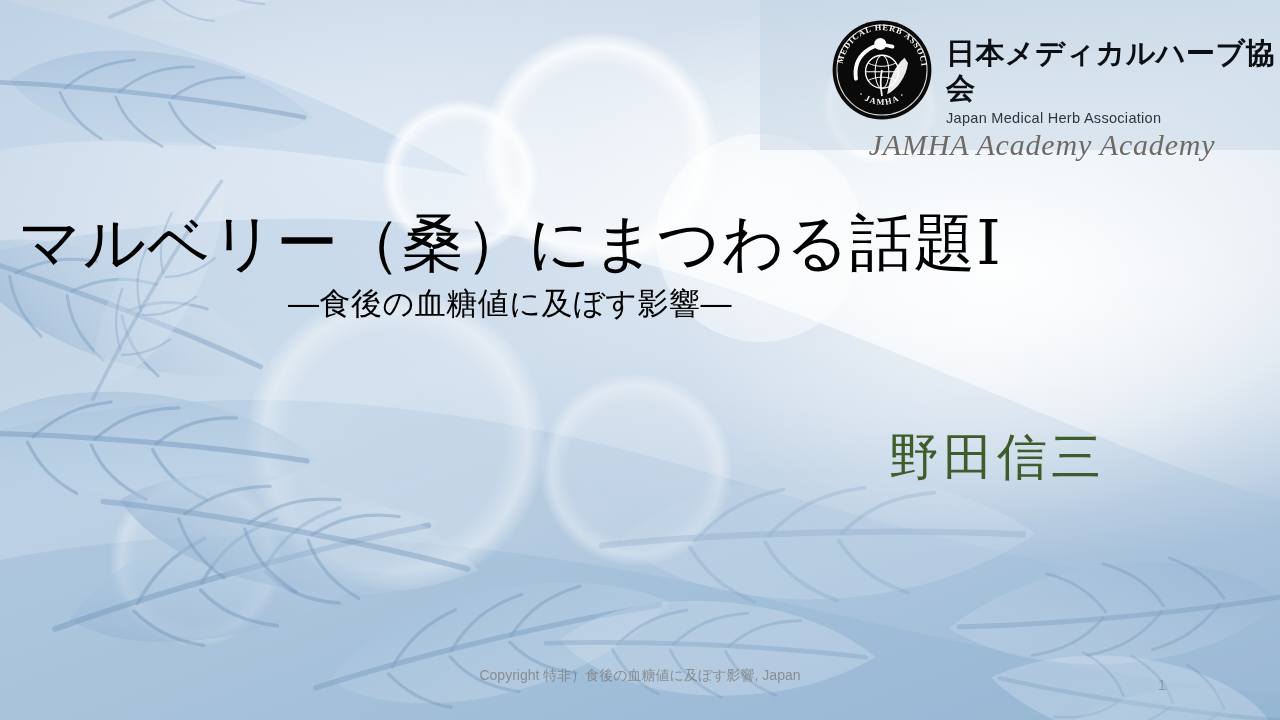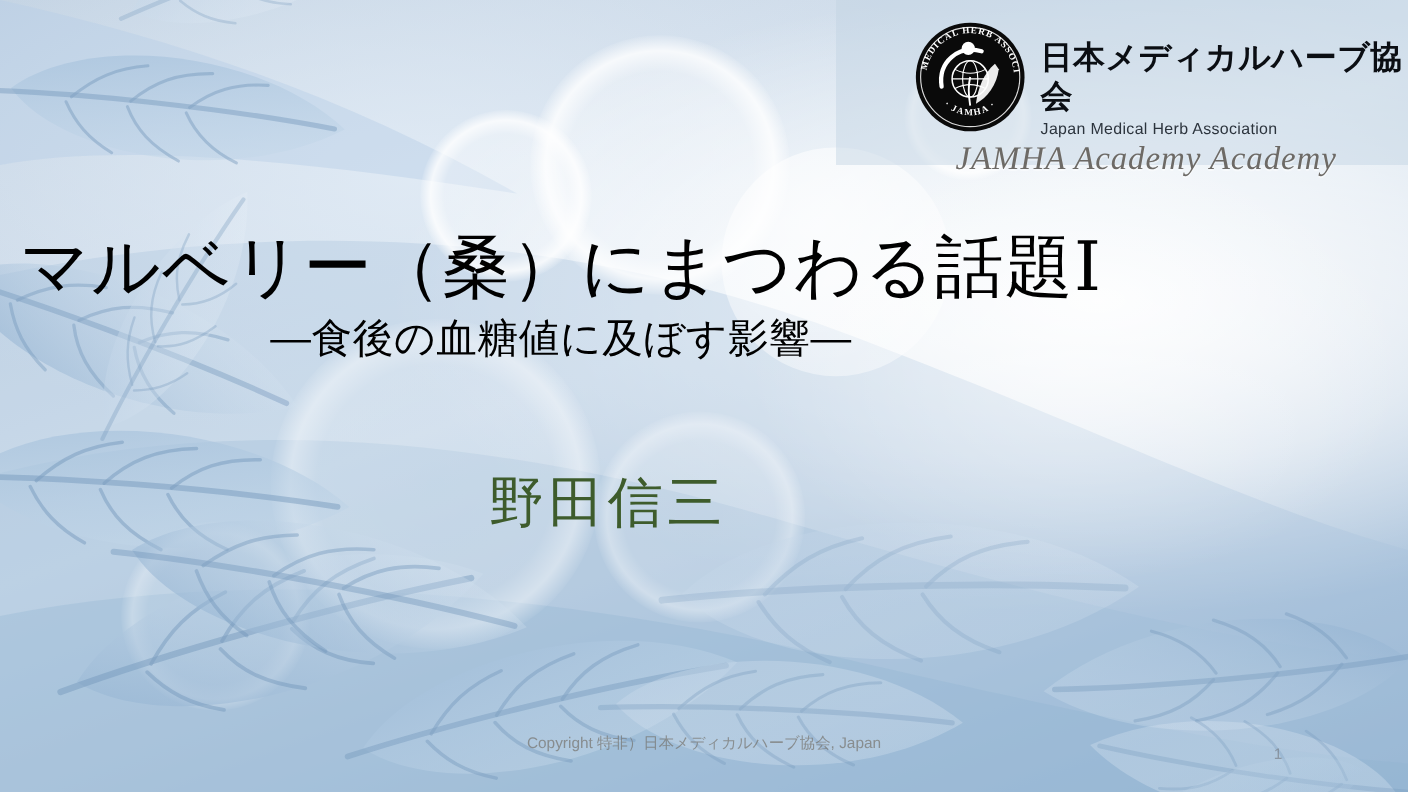--- a/index.html
+++ b/index.html
@@ -56,30 +56,30 @@
   .main-title{
     font-family:"DejaVu Serif", serif;
     font-size:62px;
     line-height:1.08;
     color:#000;
     letter-spacing:1px;
     white-space:nowrap;
   }
   .sub-title{
     font-family:"DejaVu Serif", serif;
-    font-size:37px;
+    font-size:31px;
     color:#000;
     margin-top:6px;
     letter-spacing:0.5px;
     white-space:nowrap;
   }
 
   
   .author{
-    position:absolute;top:424px;left:0;width:1105px;text-align:center;
+    position:absolute;top:424px;left:0;width:1105px;text-align:right;
     font-family:"DejaVu Serif", serif;
     font-size:50px;
     letter-spacing:4px;
     color:#3e5c2c;
   }
 
   
   .footer{
     position:absolute;top:664px;left:340px;width:600px;
     text-align:center;
@@ -254,18 +254,18 @@
   <div class="academy">JAMHA Academy Academy</div>
 
   <div class="title-zone">
     <div class="main-title">マルベリー（桑）にまつわる話題Ⅰ</div>
     <div class="sub-title">―食後の血糖値に及ぼす影響―</div>
   </div>
 
   <div class="author">野田信三</div>
 
   <div class="footer">
-    <div>Copyright 特非）日本メディカルハーブ協会, Japan</div>
+    <div>Copyright 特非）食後の血糖値に及ぼす影響, Japan</div>
   </div>
 
   <div class="page-no">1</div>
 
 </div>
 
 </body></html>

